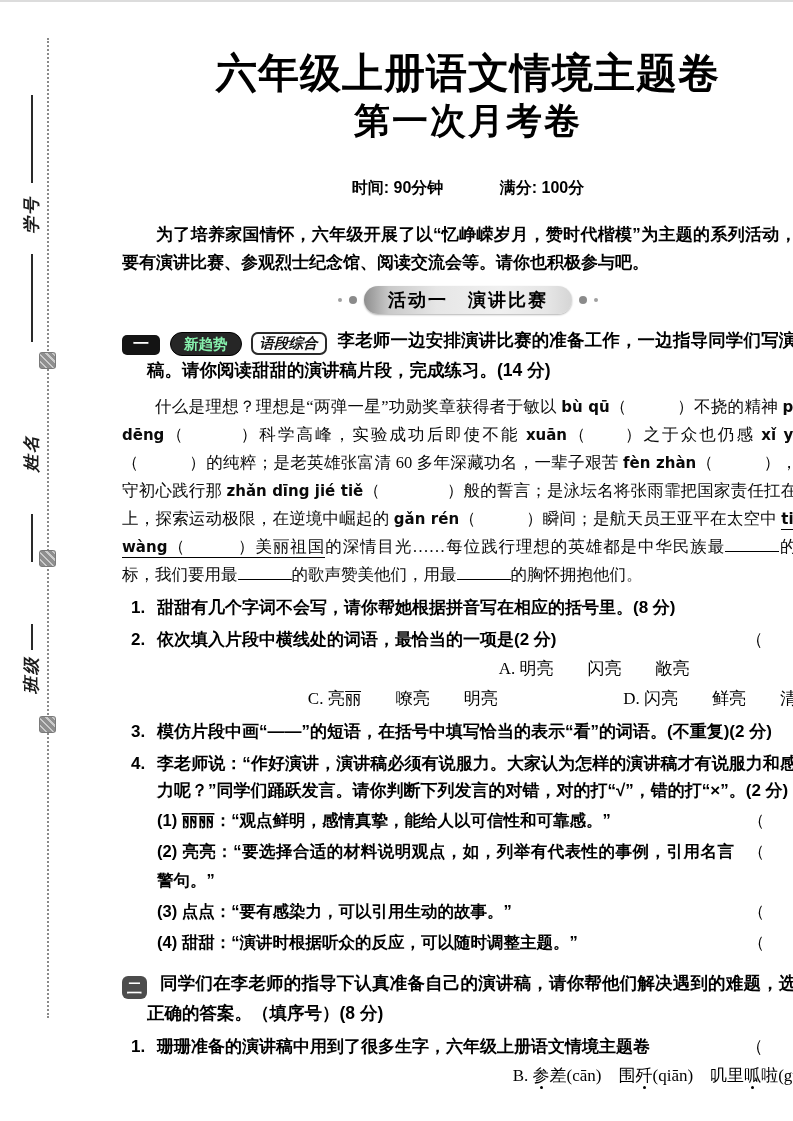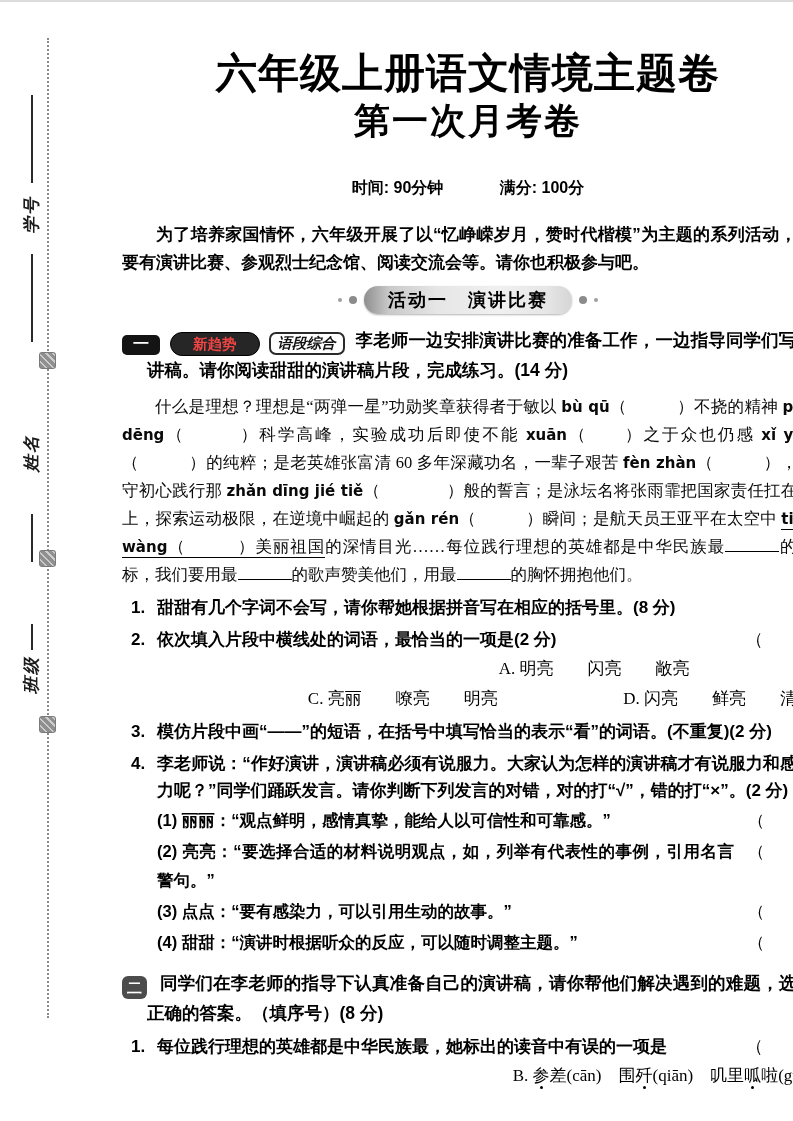--- a/index.html
+++ b/index.html
@@ -37,22 +37,22 @@
     border-radius:14px;padding:2px 24px;font-weight:800;font-size:18px;letter-spacing:2px;
     box-shadow:0 1px 2px rgba(0,0,0,.3);
   }
   
   .sec-head{margin-top:12px;padding-left:25px;text-indent:-25px;font-size:17.5px;font-weight:700;line-height:29px;text-align:justify;position:relative;}
   .marker-one{
     display:inline-block;text-indent:0;width:38px;height:20px;background:#141414;border-radius:5px;
     color:#fff;font-size:16px;font-weight:900;text-align:center;line-height:17px;vertical-align:-3px;margin-right:5px;
   }
   .badge-trend{
-    display:inline-block;text-indent:0;background:#262626;color:#ef4444;border:1px solid #000;border-radius:12px;
-    padding:0 22px;height:22px;line-height:22px;font-size:14.5px;font-weight:700;vertical-align:-3px;margin-right:4px;
+    display:inline-block;text-indent:0;background:#262626;color:#86efac;border:1px solid #000;border-radius:12px;
+    padding:0 13px;height:22px;line-height:22px;font-size:14.5px;font-weight:700;vertical-align:-3px;margin-right:4px;
   }
   .badge-type{
     display:inline-block;text-indent:0;background:#fff;color:#111;border:2px solid #2a2a2a;border-radius:7px;
     padding:0 7px;height:19px;line-height:19px;font-size:14.5px;font-weight:700;font-style:italic;
     font-family:"Liberation Serif",serif;vertical-align:-2px;margin-right:6px;
   }
   .marker-two{
     display:inline-block;text-indent:0;width:25px;height:23px;background:#4c4c4c;border-radius:6px;
     color:#fff;font-size:15px;font-weight:900;text-align:center;line-height:23px;vertical-align:-4px;margin-right:8px;
   }
@@ -178,21 +178,21 @@
 
     <div class="sec-head s2-block">
       <span class="marker-two">二</span>
       <span>同学们在李老师的指导下认真准备自己的演讲稿，请你帮他们解决遇到的难题，选择正确的答案。（填序号）(8 分)</span>
     </div>
 
     <div id="s2-questions">
         <div class="q">
           <span class="q-num">1.</span>
           <div class="q-line">
-            <span class="q-text">每位践行理想的英雄都是中华民族最，她标出的读音中有误的一项是</span>
+            <span class="q-text">珊珊准备的演讲稿中用到了很多生字，六年级上册语文情境主题卷</span>
             <span class="ans">（　　）</span>
           </div>
           <div class="opts-row">
             <span class="opt"><span>B. </span><span class="em-dot">参</span><span>差(cān)　围</span><span class="em-dot">歼</span><span>(qiān)　叽里</span><span class="em-dot">呱</span><span>啦(guā)</span></span>
           </div>
           <div class="opts-row">
             <span class="opt opt-left"></span>
             <span class="opt"></span>
           </div>
         </div>

